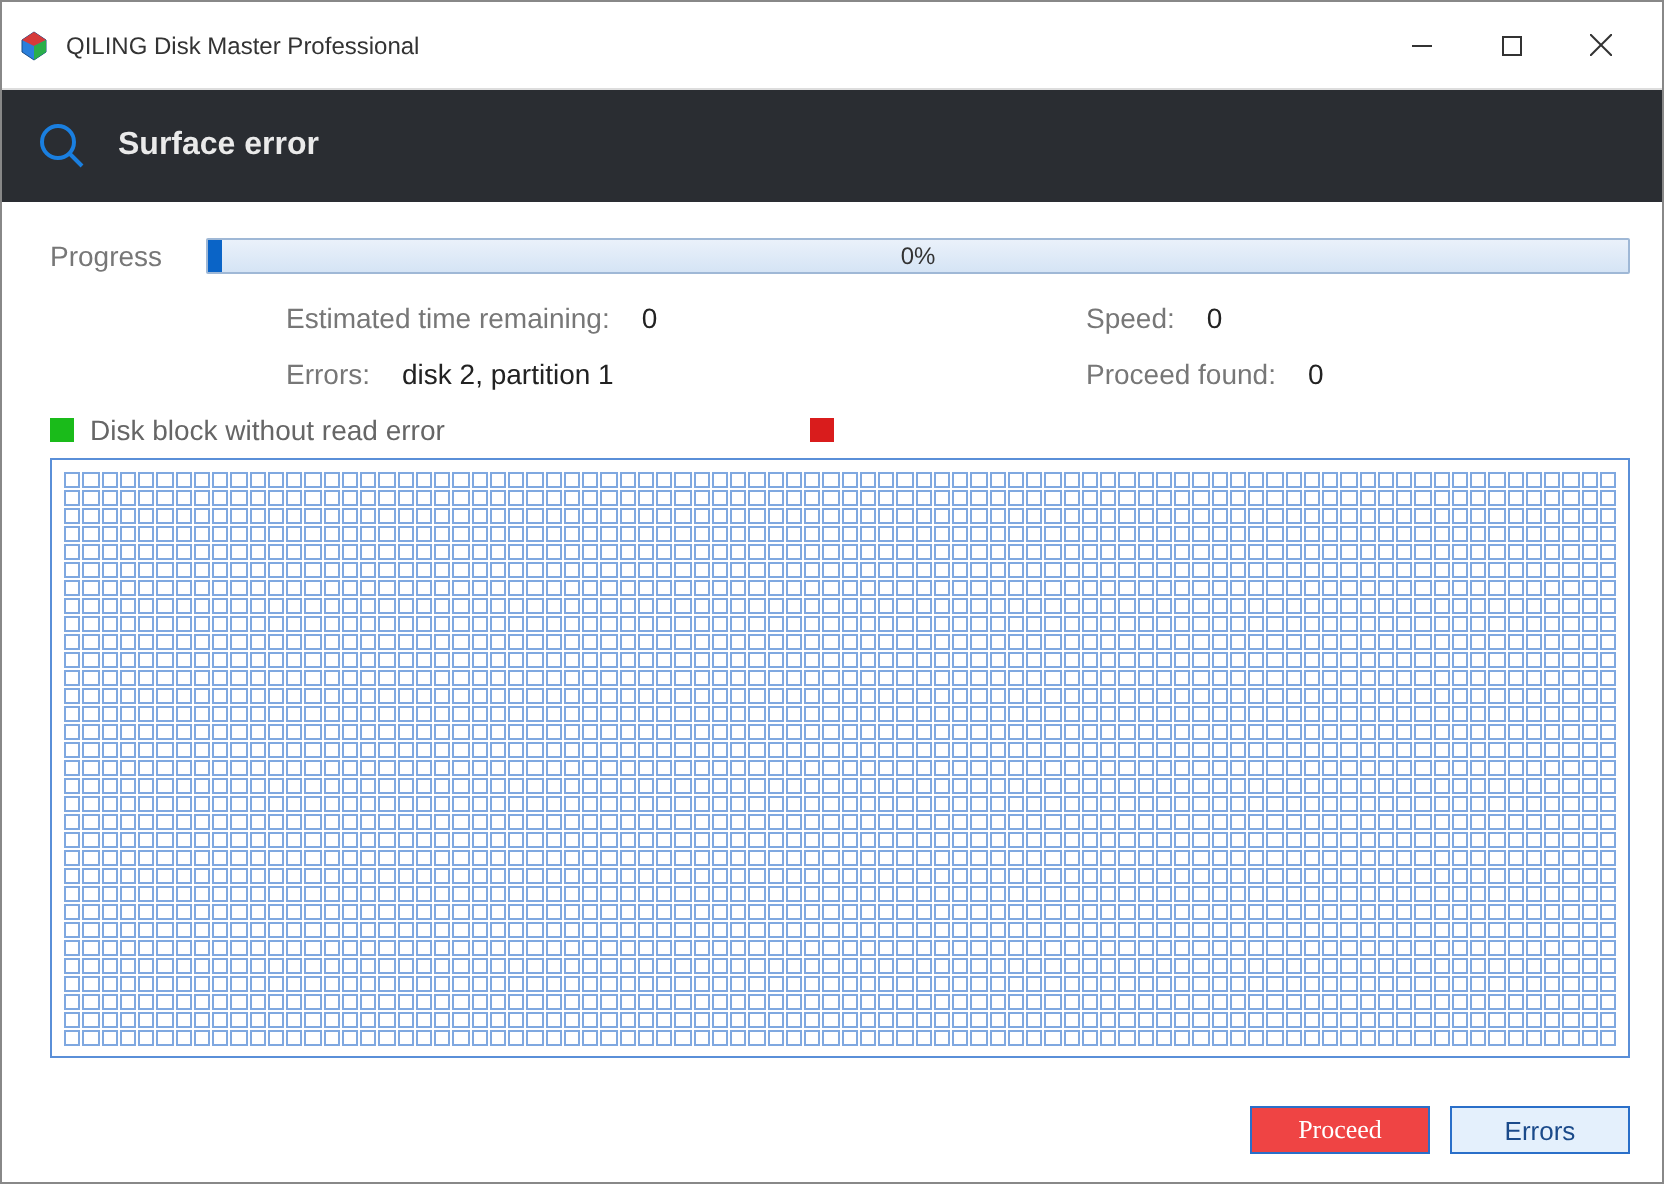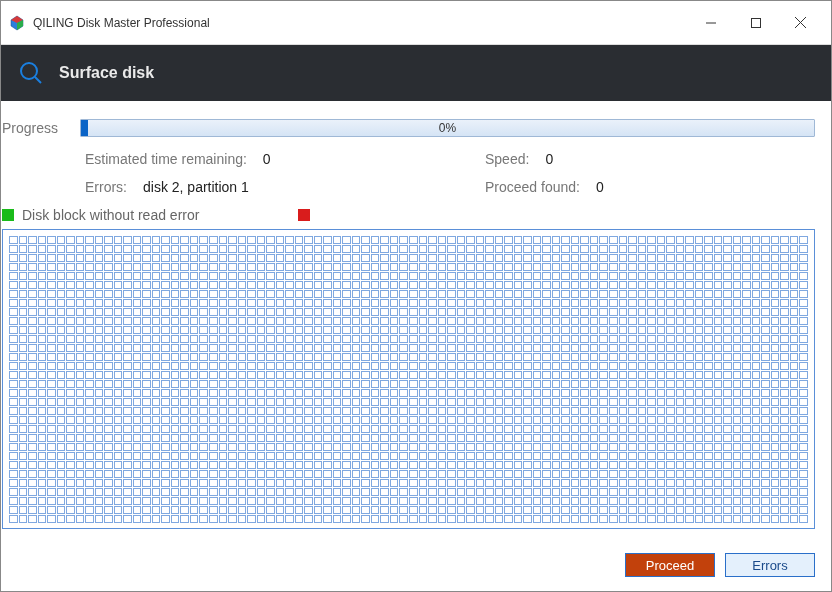--- a/index.html
+++ b/index.html
@@ -49,21 +49,21 @@
     margin-right: 14px;
     display: flex; align-items: center; justify-content: center;
   }
   .header-band .band-title {
     font-size: 16px;
     font-weight: 600;
     color: #eaeaea;
   }
   
   .content {
-    padding: 18px 16px 0 1px;
+    padding: 18px 16px 0 24px;
   }
   .row {
     display: flex;
     align-items: center;
     margin-bottom: 14px;
   }
   .label-left {
     width: 78px;
     color: #777;
     font-size: 14px;
@@ -89,40 +89,40 @@
     font-size: 12px;
     color: #333;
     line-height: 16px;
   }
   .info-row {
     display: flex;
     margin-bottom: 12px;
     font-size: 14px;
   }
   .info-left {
-    margin-left: 83px;
+    margin-left: 118px;
     width: 400px;
     display: flex;
   }
   .info-label { color: #777; margin-right: 16px; }
   .info-value { color: #222; }
   .info-right { display: flex; }
   
   .legend {
     display: flex;
     align-items: center;
     margin: 2px 0 6px 0;
     font-size: 14px;
     color: #666;
   }
   .legend-swatch {
     width: 12px; height: 12px;
     margin-right: 8px;
   }
-  .legend .item1 { display: flex; align-items: center; width: 296px; }
+  .legend .item1 { display: flex; align-items: center; width: 380px; }
   .legend .item2 { display: flex; align-items: center; }
   .swatch-green { background: #1abb1a; }
   .swatch-red { background: #d91c1c; }
   
   .grid-area {
     border: 1px solid #5a8fd8;
     height: 300px;
     padding: 6px;
     overflow: hidden;
   }
@@ -148,22 +148,23 @@
   }
   .btn {
     width: 90px;
     height: 24px;
     font-size: 13px;
     border: 1px solid #2a6fc9;
     display: flex; align-items: center; justify-content: center;
     cursor: pointer;
   }
   .btn-primary {
-    background: #c2410c;
+    background: #ef4444;
     color: #fff;
+    font-family: Liberation Serif, serif;
   }
   .btn-secondary {
     background: #e4f0fc;
     color: #1a4a8a;
   }
 </style>
 </head>
 <body>
 
 <div class="titlebar">
@@ -195,21 +196,21 @@
   </div>
 </div>
 
 <div class="header-band">
   <span class="band-icon">
     <svg width="28" height="28" viewBox="0 0 28 28">
       <circle cx="12" cy="12" r="8" fill="none" stroke="#1a7fe0" stroke-width="2"></circle>
       <line x1="18" y1="18" x2="24" y2="24" stroke="#1a7fe0" stroke-width="2"></line>
     </svg>
   </span>
-  <span class="band-title">Surface disk</span>
+  <span class="band-title">Surface error</span>
 </div>
 
 <div class="content">
 
   <div class="row">
     <div class="label-left">Progress</div>
     <div class="progress-bar">
       <div class="progress-fill"></div>
       <div class="progress-text">0%</div>
     </div>

